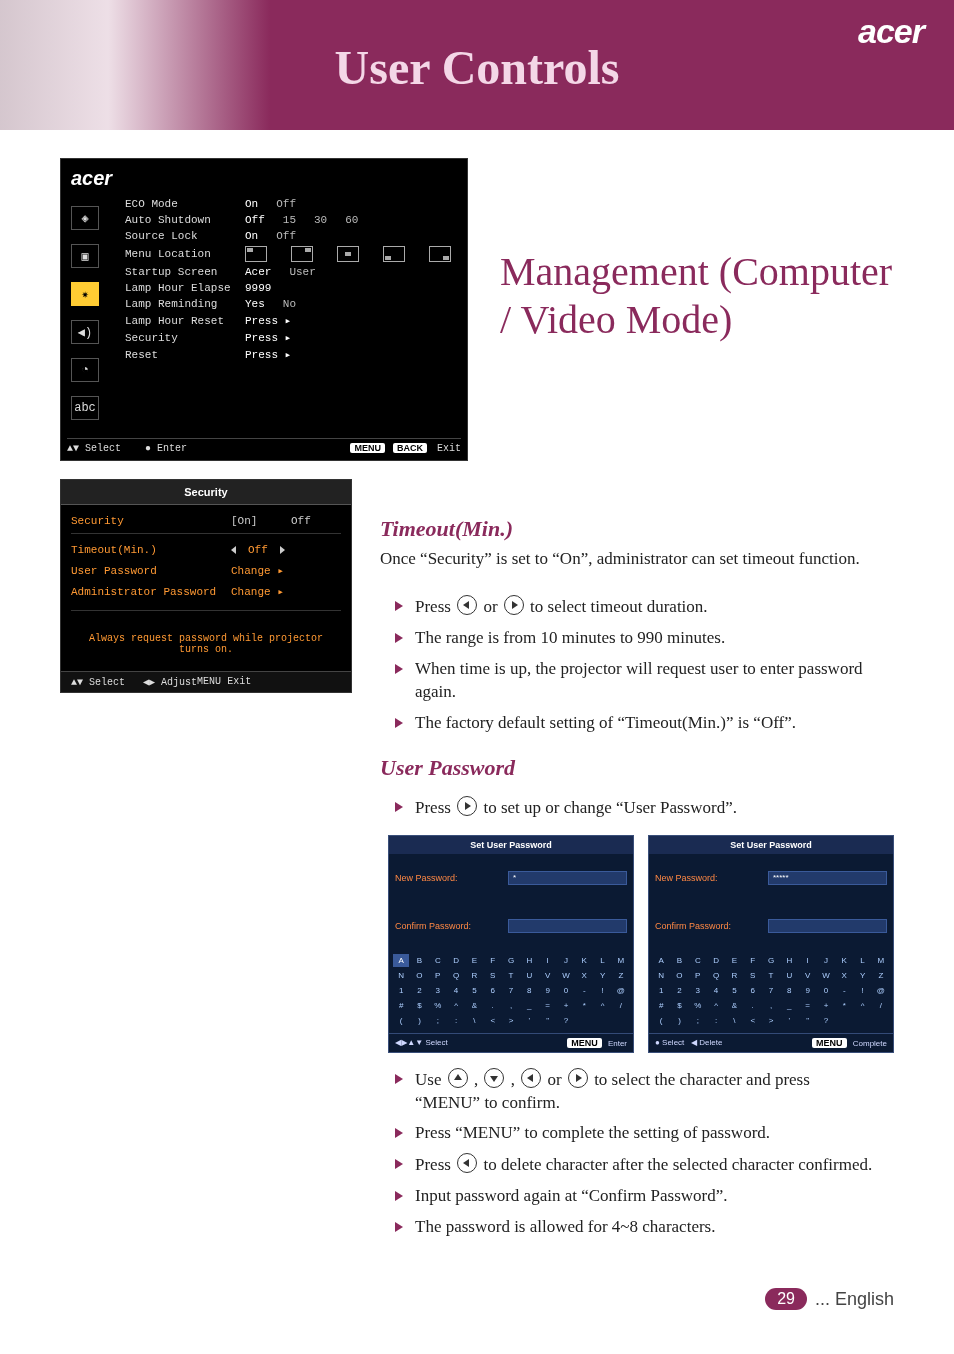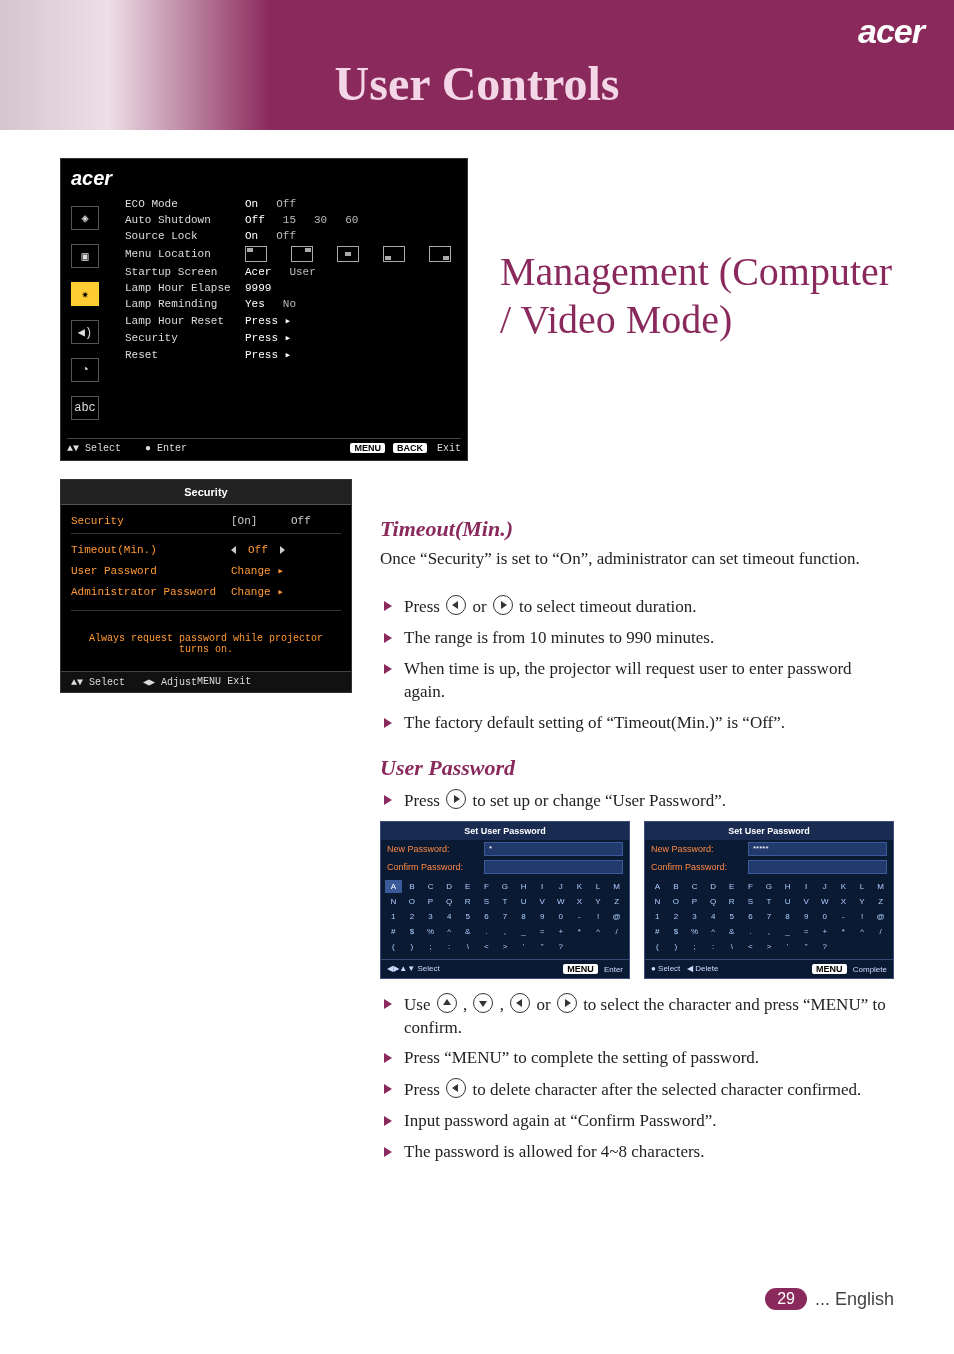--- a/index.html
+++ b/index.html
@@ -24,21 +24,21 @@
     display: flex;
     align-items: center;
     justify-content: center;
   }
   .header-band .title {
     font-family: "Palatino Linotype", Palatino, Georgia, serif;
     font-weight: bold;
     color: #f4d7e7;
     font-size: 48px;
     position: relative;
-    top: 18px;
+    top: 2px;
   }
   .header-band .acer-logo {
     position: absolute;
     right: 30px;
     top: 12px;
     color: #fff;
     font-family: Arial, sans-serif;
     font-style: italic;
     font-weight: bold;
     font-size: 34px;
@@ -82,21 +82,21 @@
   }
 
   p.body {
     font-size: 17px;
     margin: 6px 0 24px 0;
     line-height: 1.35;
   }
   ul.tri {
     list-style: none;
     padding: 0;
-    margin: 4px;
+    margin: 15px;
   }
   ul.tri li {
     position: relative;
     padding-left: 20px;
     margin: 8px 0;
     font-size: 17px;
     line-height: 1.35;
   }
   ul.tri li::before {
     content: "";
@@ -256,40 +256,40 @@
   }
   .tri-sm {
     display: inline-block;
     border-style: solid;
     vertical-align: middle;
   }
   .tri-sm.right { border-width: 4px 0 4px 5px; border-color: transparent transparent transparent #ccc; margin-left: 2px;}
   .tri-sm.left  { border-width: 4px 5px 4px 0; border-color: transparent #ccc transparent transparent; margin-right: 2px;}
 
   
-  .kbd-row { display: flex; gap: 14px; margin: 8px 0 14px 0; border-radius: 21px; }
+  .kbd-row { display: flex; gap: 14px; margin: 8px 0 14px 8px; border-radius: 21px; }
   .kbd {
     flex: 1;
     background: #0b1a33;
     border: 1px solid #3a4f7a;
     color: #cfd8ff;
     font-family: Arial, sans-serif;
     font-size: 9px;
   }
   .kbd .khead {
     text-align: center;
     padding: 4px 0;
     color: #fff;
     background: #1a2b52;
     font-weight: bold;
   }
   .kbd .kline {
     display: flex;
-    padding: 2px 6px;
-    gap: 2px;
+    padding: 17px 6px;
+    gap: 18px;
     align-items: center;
   }
   .kbd .kline .klabel { color: #ff8844; width: 95px; }
   .kbd .kline .kfield {
     flex: 1; height: 12px; background: #223a6b; border: 1px solid #3a5a9a;
     color: #fff; font-size: 8px; padding: 0 4px; display:flex; align-items:center;
   }
   .kbd .keys {
     padding: 4px;
   }

